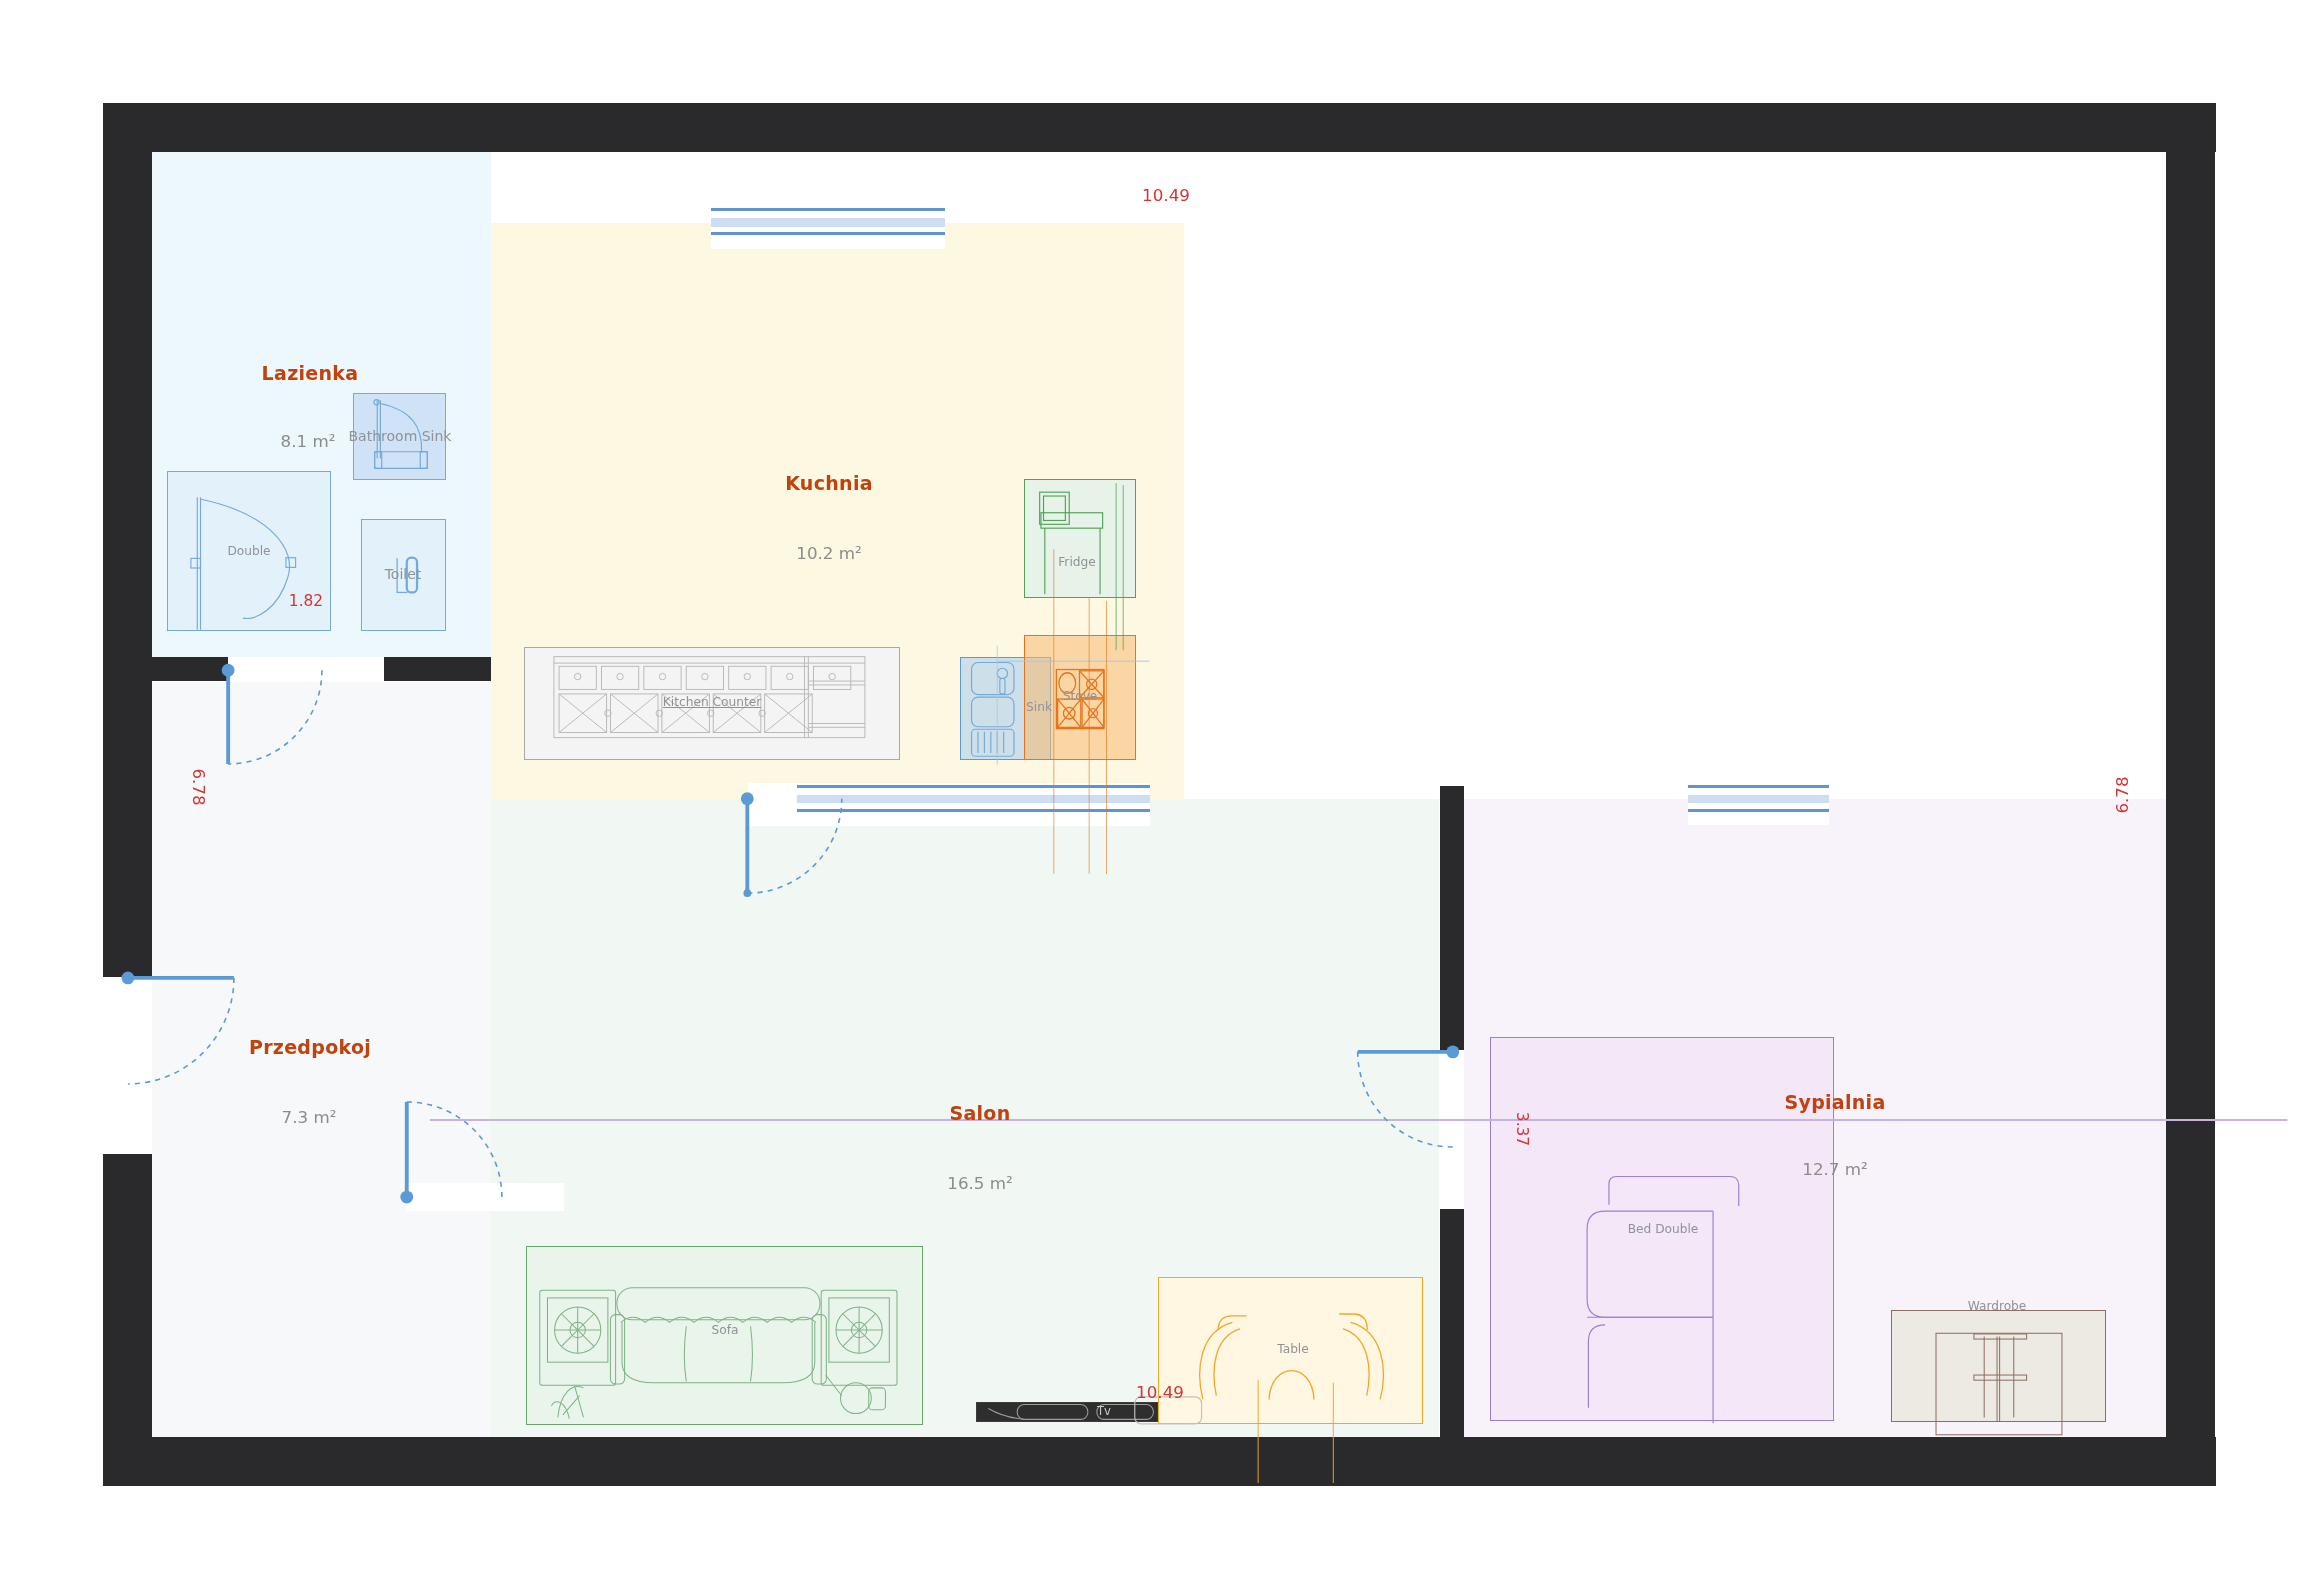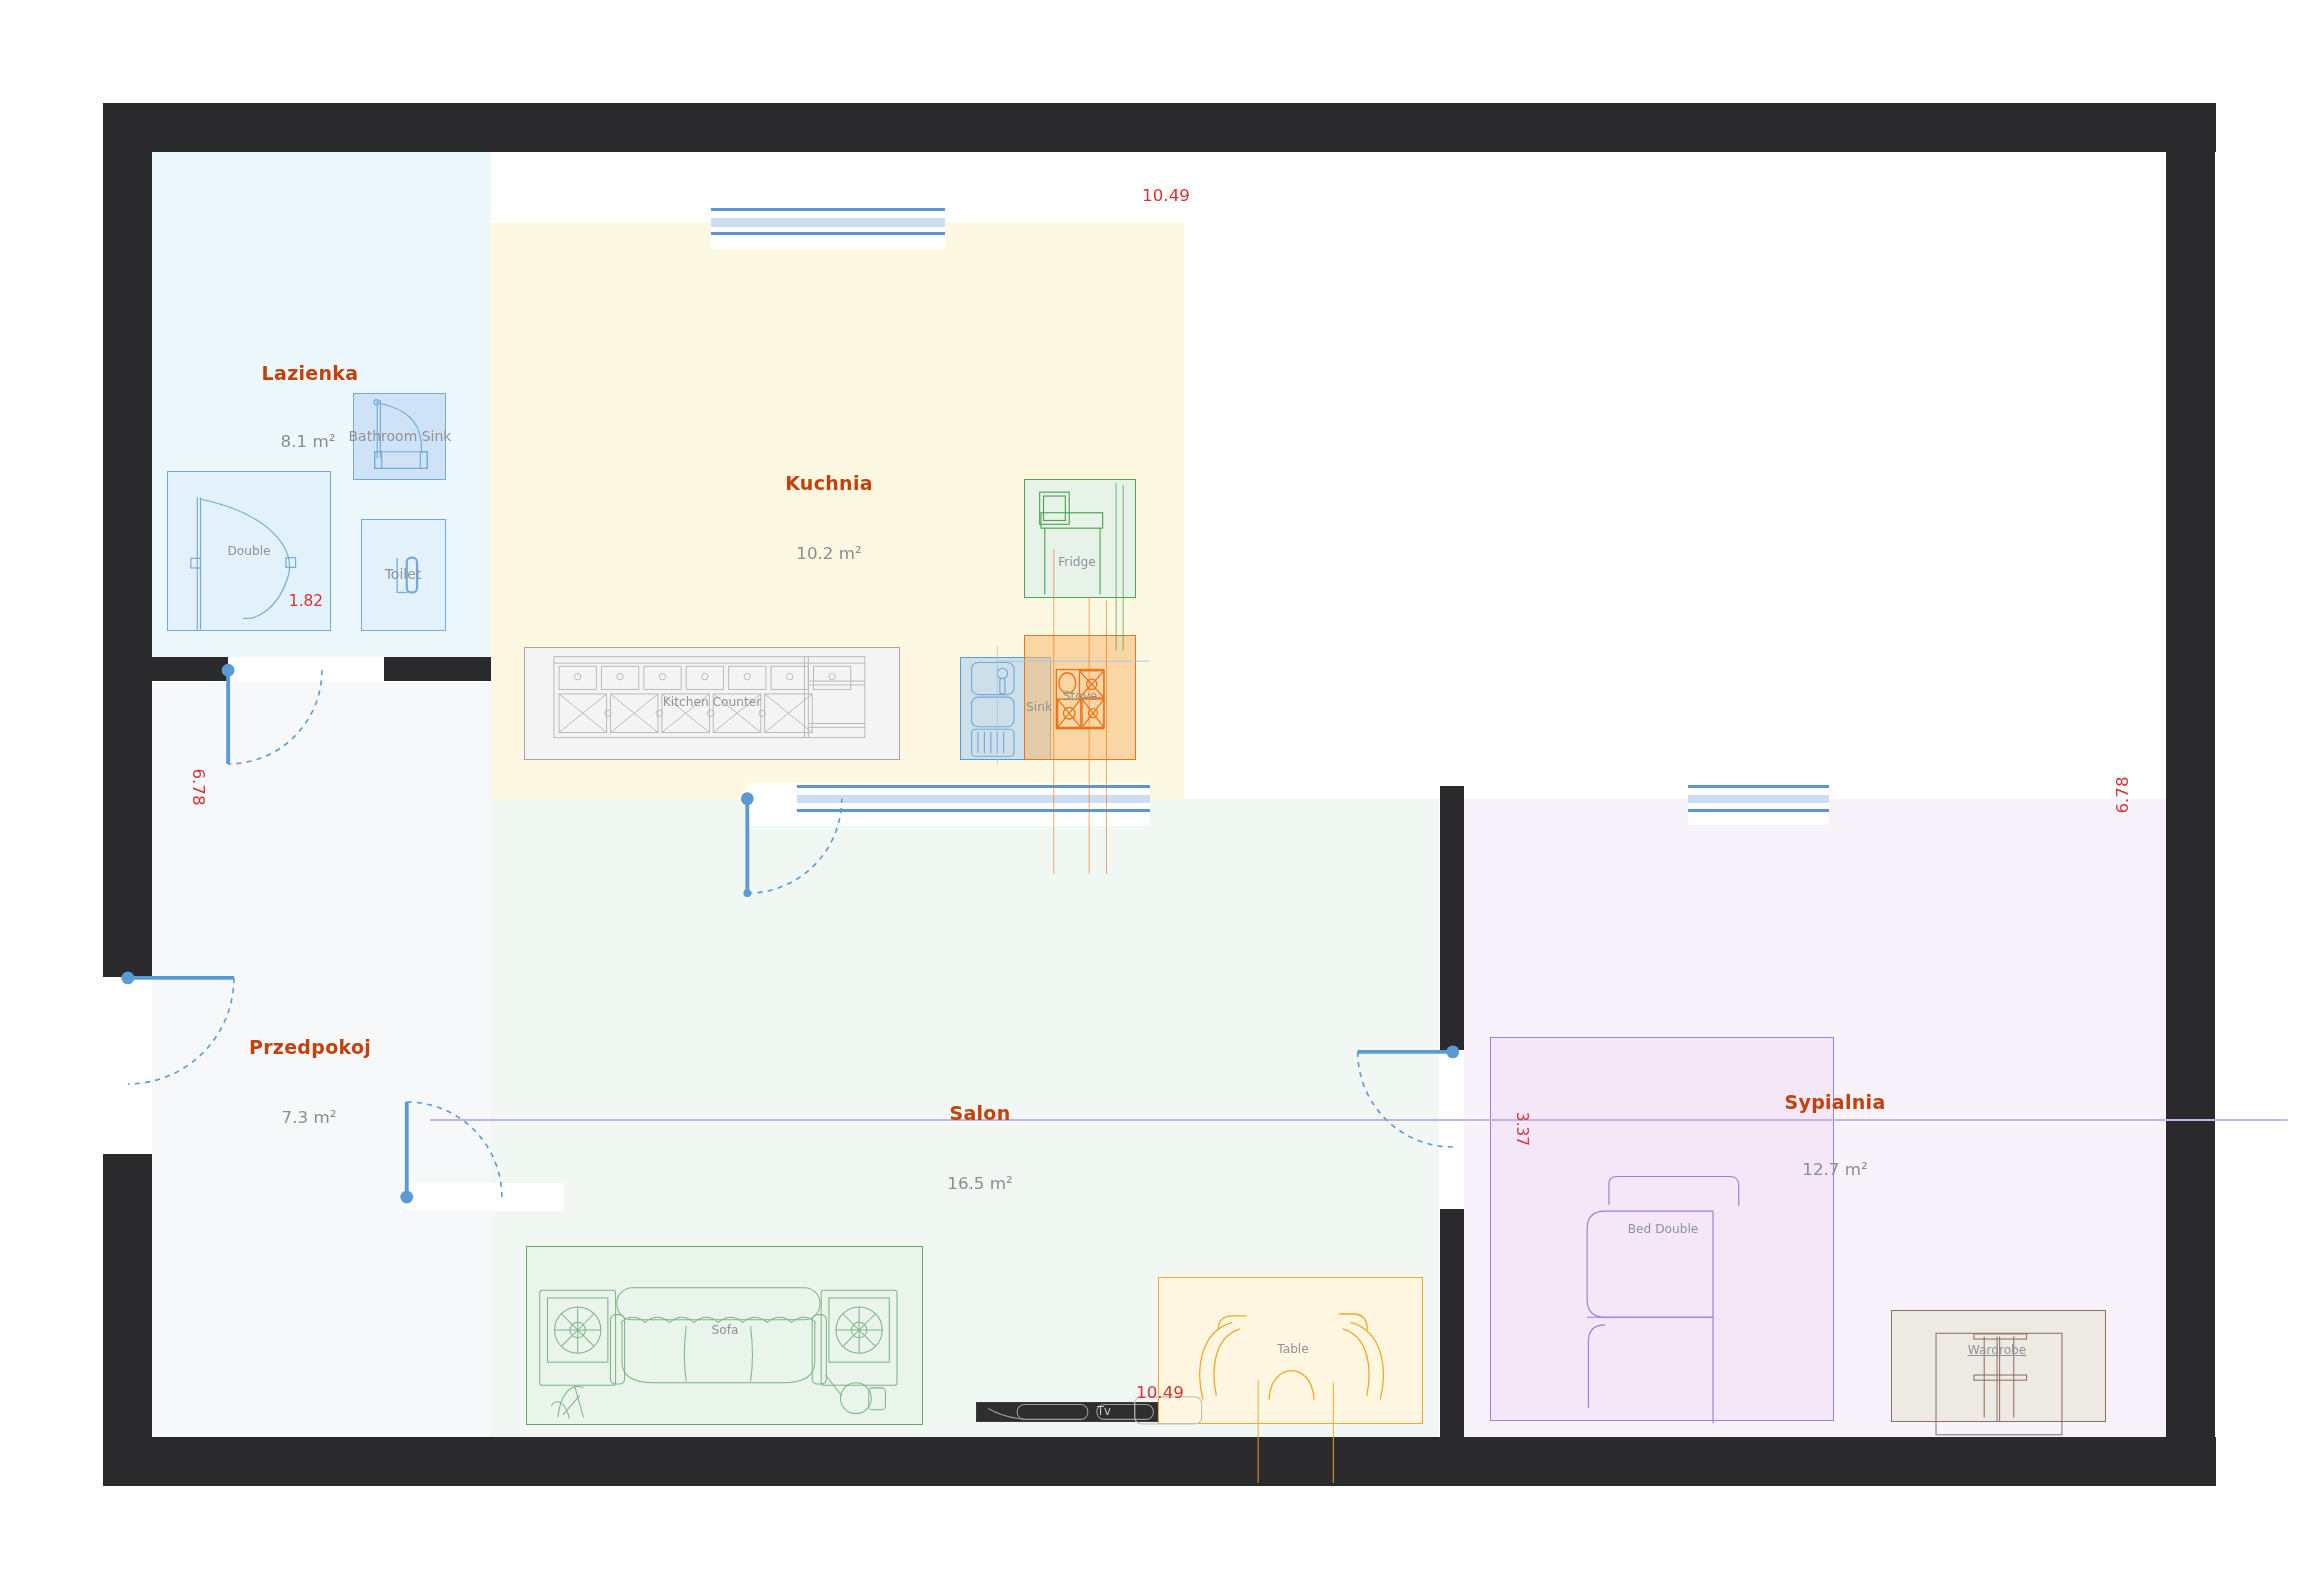--- a/index.html
+++ b/index.html
@@ -303,28 +303,28 @@
   <div class="lbl room-name" style="left:980px;top:1113px;">Salon</div>
   <div class="lbl room-area" style="left:980px;top:1183px;">16.5 m²</div>
 
   <div class="lbl room-name" style="left:1835px;top:1102px;">Sypialnia</div>
   <div class="lbl room-area" style="left:1835px;top:1169px;">12.7 m²</div>
 
   <div class="lbl furn" style="left:249px;top:551px;">Double</div>
   <div class="lbl furn-sm" style="left:400px;top:436px;">Bathroom Sink</div>
   <div class="lbl furn-sm" style="left:403px;top:574px;">Toilet</div>
   <div class="lbl furn" style="left:1077px;top:562px;">Fridge</div>
-  <div class="lbl furn" style="left:712px;top:702px;">Kitchen Counter</div>
+  <div class="lbl furn" style="left:712px;top:702px;text-decoration:underline;">Kitchen Counter</div>
   <div class="lbl furn" style="left:1026px;top:707px;padding-left:26px;">Sink</div>
   <div class="lbl furn" style="left:1080px;top:696px;">Stove</div>
   <div class="lbl furn" style="left:725px;top:1330px;">Sofa</div>
   <div class="lbl furn-tv" style="left:1104px;top:1411px;">Tv</div>
   <div class="lbl furn" style="left:1293px;top:1349px;">Table</div>
   <div class="lbl furn" style="left:1663px;top:1229px;">Bed Double</div>
-  <div class="lbl furn" style="left:1997px;top:1350px;text-decoration:underline;">Wardrobe</div>
+  <div class="lbl furn" style="left:1997px;top:1306px;">Wardrobe</div>
 
   <div class="lbl dim" style="left:1166px;top:195px;">10.49</div>
   <div class="lbl dim" style="left:1160px;top:1392px;">10.49</div>
   <div class="lbl dim rot90" style="left:199px;top:787px;">6.78</div>
   <div class="lbl dim rotm90" style="left:2122px;top:795px;">6.78</div>
   <div class="lbl dim-sm" style="left:306px;top:601px;">1.82</div>
   <div class="lbl dim-sm rot90" style="left:1522px;top:1129px;">3.37</div>
 
 </div>
 

